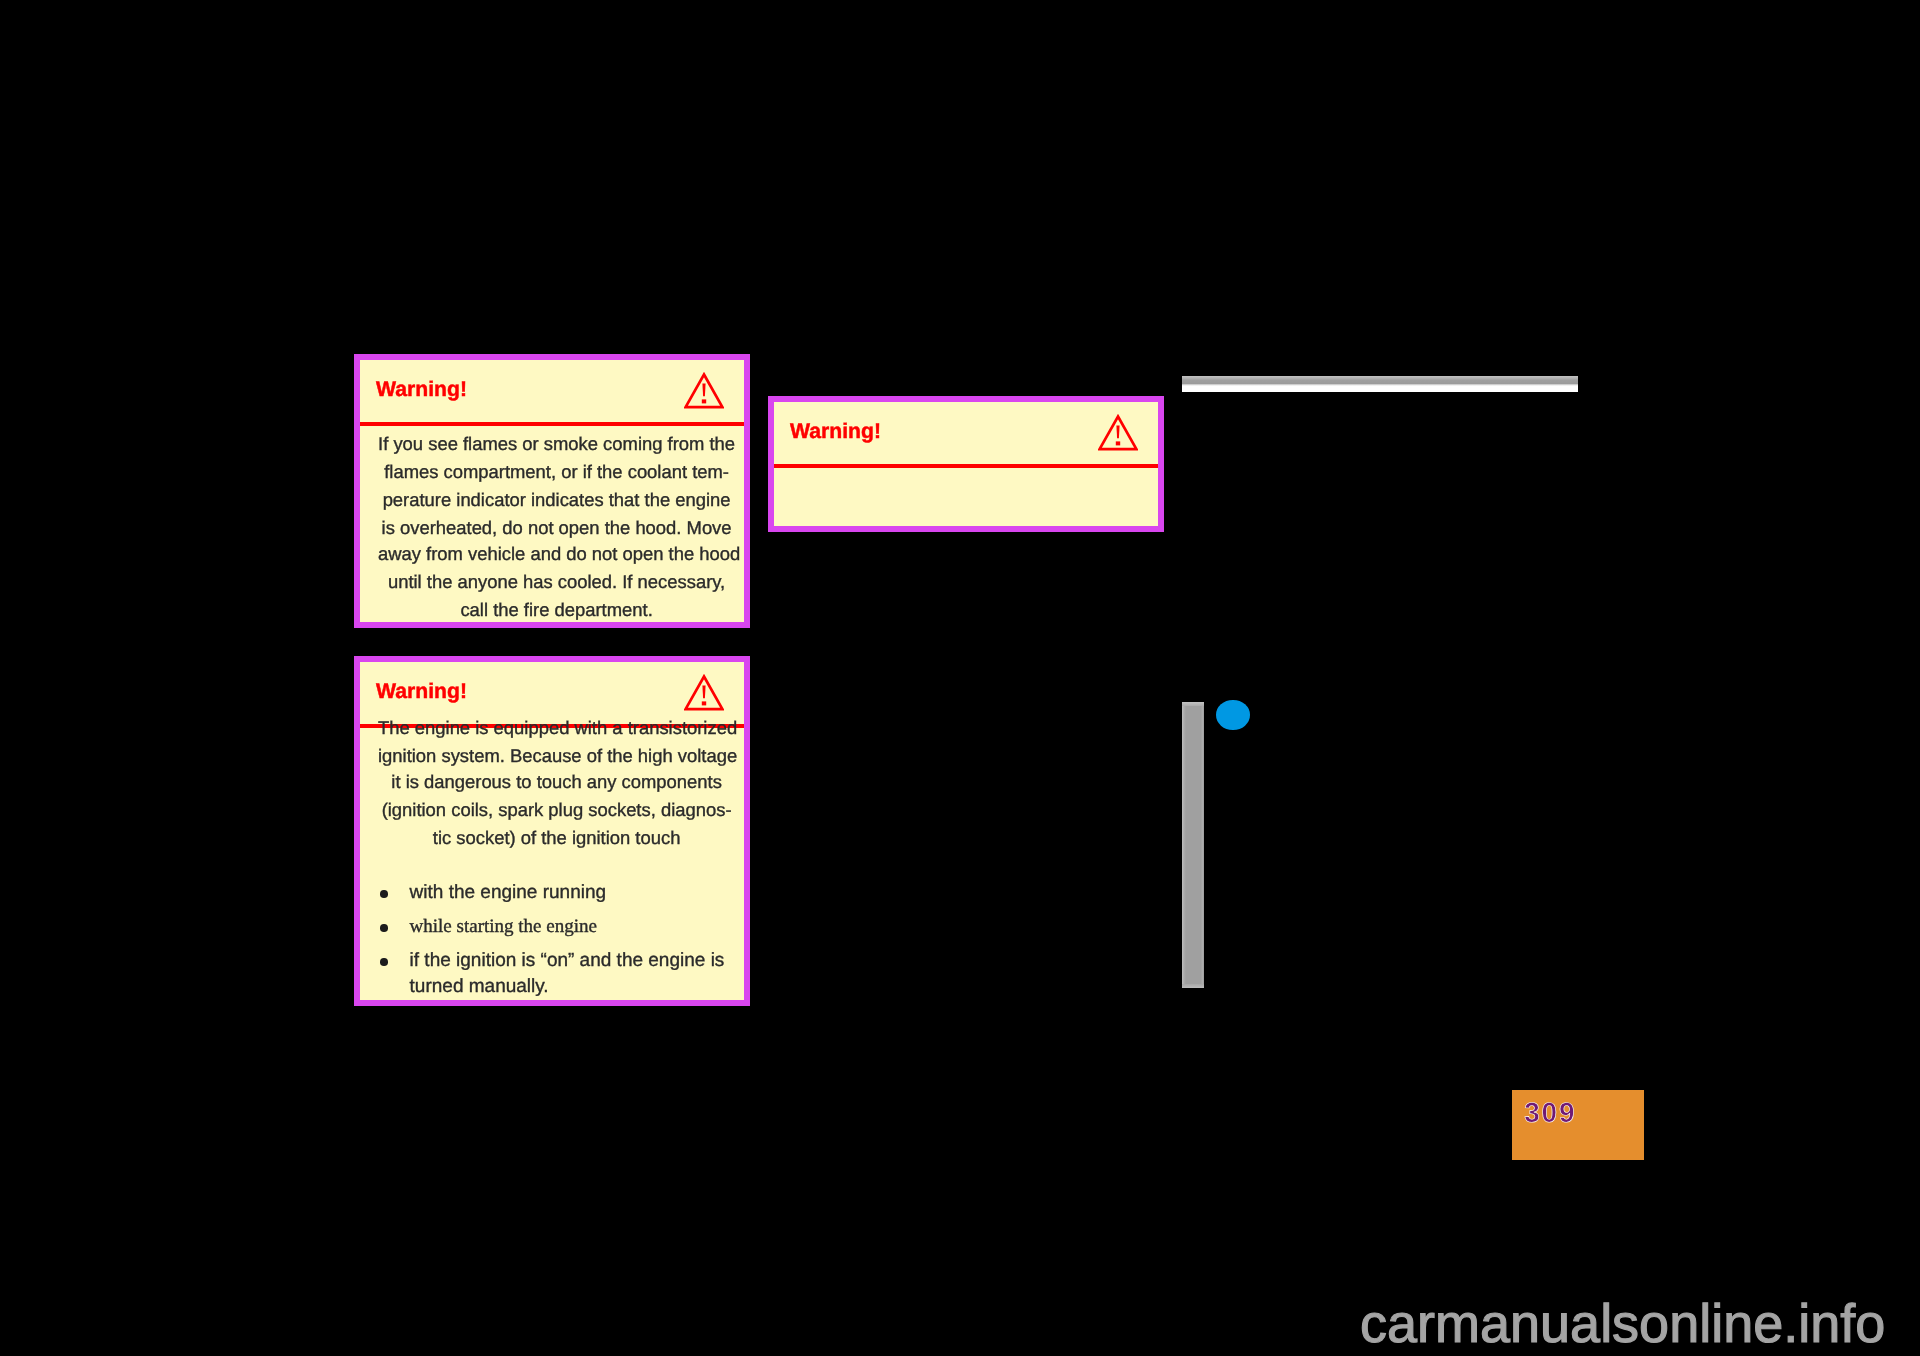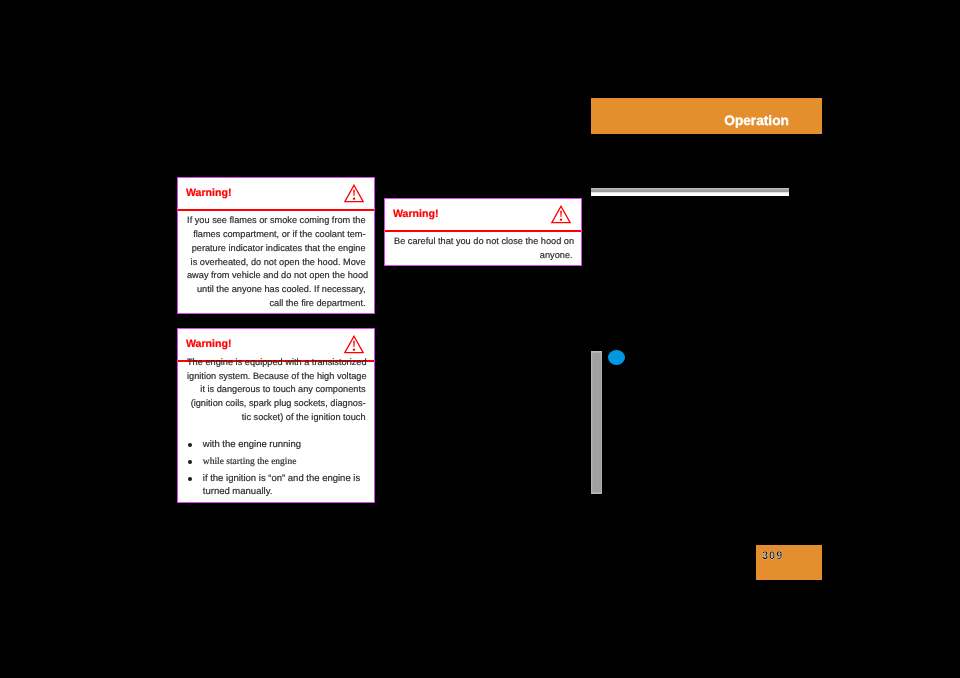--- a/index.html
+++ b/index.html
@@ -19,49 +19,46 @@
 .vbar{position:absolute;left:591px;top:351px;width:11.3px;height:143px;
       background:linear-gradient(to right,#bdbdbd 0px,#a9a9a9 1.2px,#a0a0a0 2px,#a0a0a0 9.4px,#aeaeae 10.4px,#8e8e8e 11.3px);}
 .vbar:after{content:"";position:absolute;left:0;bottom:0;width:100%;height:2px;
       background:linear-gradient(to bottom,#a8a8a8,#bdbdbd);}
 .vbar:before{content:"";position:absolute;left:0;top:0;width:100%;height:1.5px;
       background:linear-gradient(to bottom,#c3c3c3,#ababab);}
 .bluedot{position:absolute;left:608.2px;top:350px;width:16.9px;height:14.9px;border-radius:50%;background:#0098E3;}
 
 
 .pagenum{position:absolute;left:756px;top:545px;width:65.5px;height:34.5px;background:#E58E2D;}
-.pagenum-label{position:absolute;left:6.1px;top:2.9px;color:#000000;font-size:11px;font-weight:bold;line-height:16px;letter-spacing:0.9px;-webkit-text-stroke:0.3px #ffffff;}
+.pagenum-label{position:absolute;left:6.1px;top:2.9px;color:#701a75;font-size:14px;font-weight:bold;line-height:16px;letter-spacing:0.9px;-webkit-text-stroke:0.3px #ffffff;}
 
 
 .watermark{position:absolute;left:680px;top:649px;color:#a4a4a4;font-size:27px;line-height:27px;white-space:nowrap;
   -webkit-text-stroke:0.55px #a4a4a4;}
 
 
-.wbox{position:absolute;background:#ffffff;box-sizing:border-box;border:1px solid #d946ef;}
+.wbox{position:absolute;background:#fef9c3;box-sizing:border-box;border:3px solid #d946ef;}
 .whead{position:relative;height:100%;}
 .wtitle{position:absolute;left:8px;top:8.6px;color:#FF0000;font-size:10.6px;font-weight:bold;line-height:12px;
   -webkit-text-stroke:0.22px #FF0000;}
 .wicon{position:absolute;}
 .wrule{position:absolute;left:0;height:2px;width:100%;background:#FF0000;}
 .wbody{position:absolute;left:9px;color:#2b2b2b;font-size:9.21px;line-height:13.7px;
   -webkit-text-stroke:0.18px #2b2b2b;}
-.wbody .ln{text-align:right;white-space:pre;}
+.wbody .ln{text-align:center;white-space:pre;}
 .wlist{position:absolute;left:9px;color:#2b2b2b;font-size:9.5px;line-height:12.9px;
   -webkit-text-stroke:0.18px #2b2b2b;}
 .wli{position:absolute;left:0;padding-left:15.8px;line-height:12.9px;}
 .wli .dot{position:absolute;left:1.2px;top:3.8px;width:3.8px;height:3.8px;border-radius:50%;background:#1c1c1c;}
 </style>
 </head>
 <body>
 
 <div class="page">
 
-  <div class="op-header">
-    <div class="op-title">Operation</div>
-  </div>
 
   <div class="hbar"></div>
   <div class="vbar"></div>
   <div class="bluedot"></div>
 
   <div class="wbox" style="left:177px;top:177px;width:198px;height:137px;">
     <div class="whead">
       <div class="wtitle">Warning!</div>
       <span class="wicon" style="right:10.5px;top:6.2px;">
         <svg width="20" height="19" viewBox="0 0 40 38" shape-rendering="geometricPrecision">
@@ -123,25 +120,22 @@
     <div class="whead">
       <div class="wtitle">Warning!</div>
       <span class="wicon" style="right:10.5px;top:6.2px;">
         <svg width="20" height="19" viewBox="0 0 40 38" shape-rendering="geometricPrecision">
           <path d="M20 2.5 L38.4 35.2 L1.6 35.2 Z" fill="none" stroke="#FF0000" stroke-width="2.7" stroke-linejoin="miter"></path>
           <path d="M18.4 11.5 L21.6 11.5 L20.9 24.2 L19.1 24.2 Z" fill="#FF0000"></path>
           <rect x="17.8" y="27.4" width="4.4" height="4.0" fill="#FF0000"></rect>
         </svg>
       </span>
       <div class="wrule" style="top:31px;"></div>
-      <div class="wbody" style="top:36.4px;width:178.6px;">
-          <div class="ln">Be careful that you do not close the hood on</div>
-          <div class="ln">anyone.</div>
-        </div>
     </div>
   </div>
 
   <div class="pagenum">
     <span class="pagenum-label">309</span>
   </div>
 
+  <div class="watermark">carmanualsonline.info</div>
 
 </div>
 
 </body></html>

